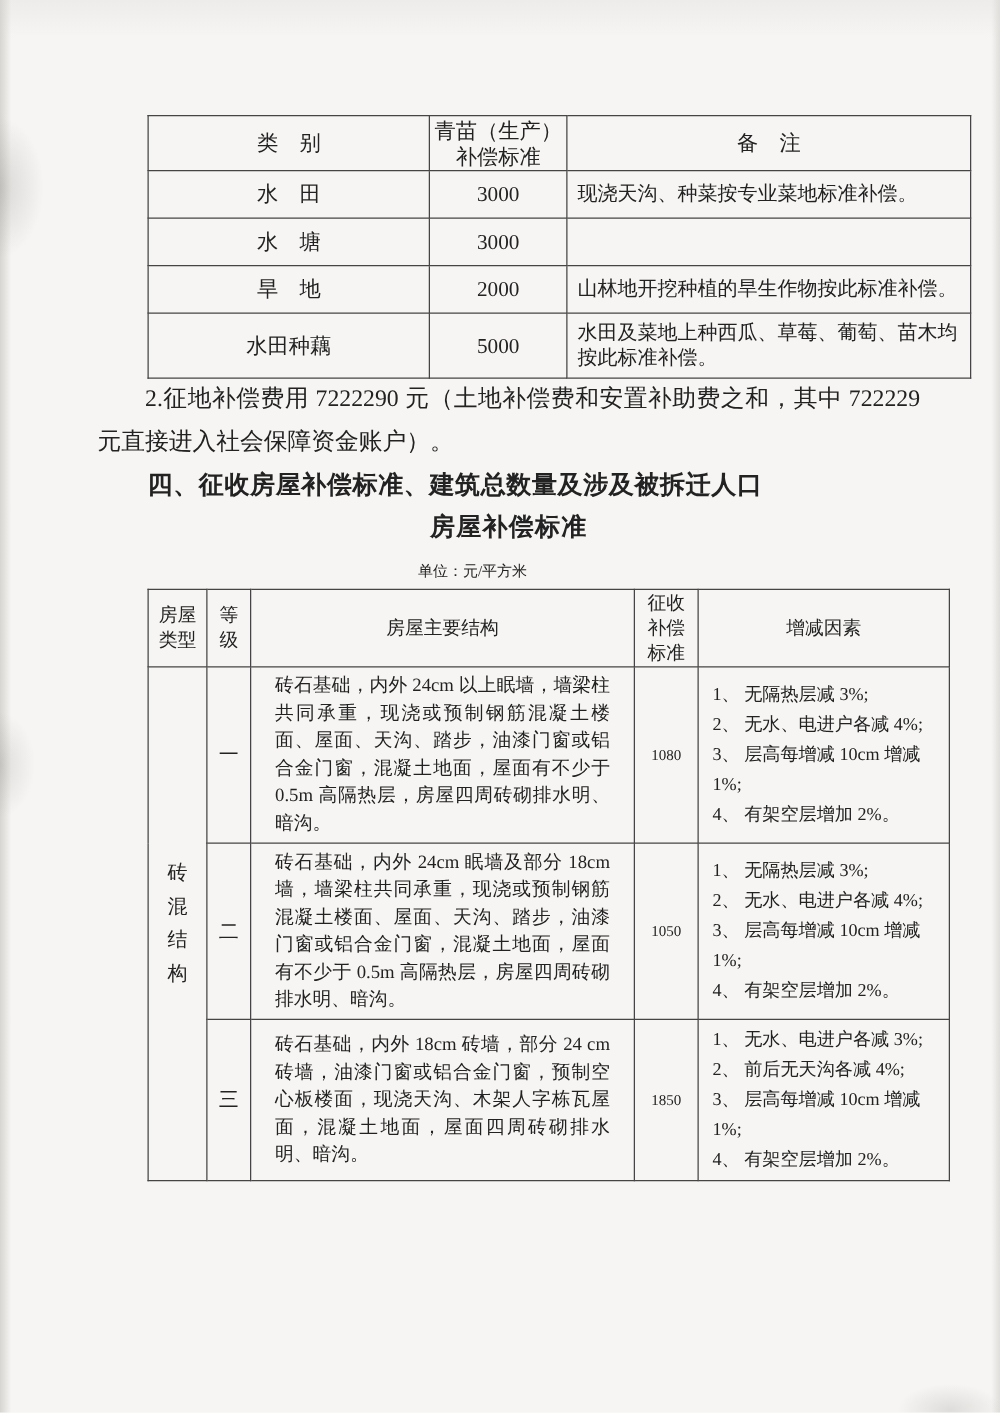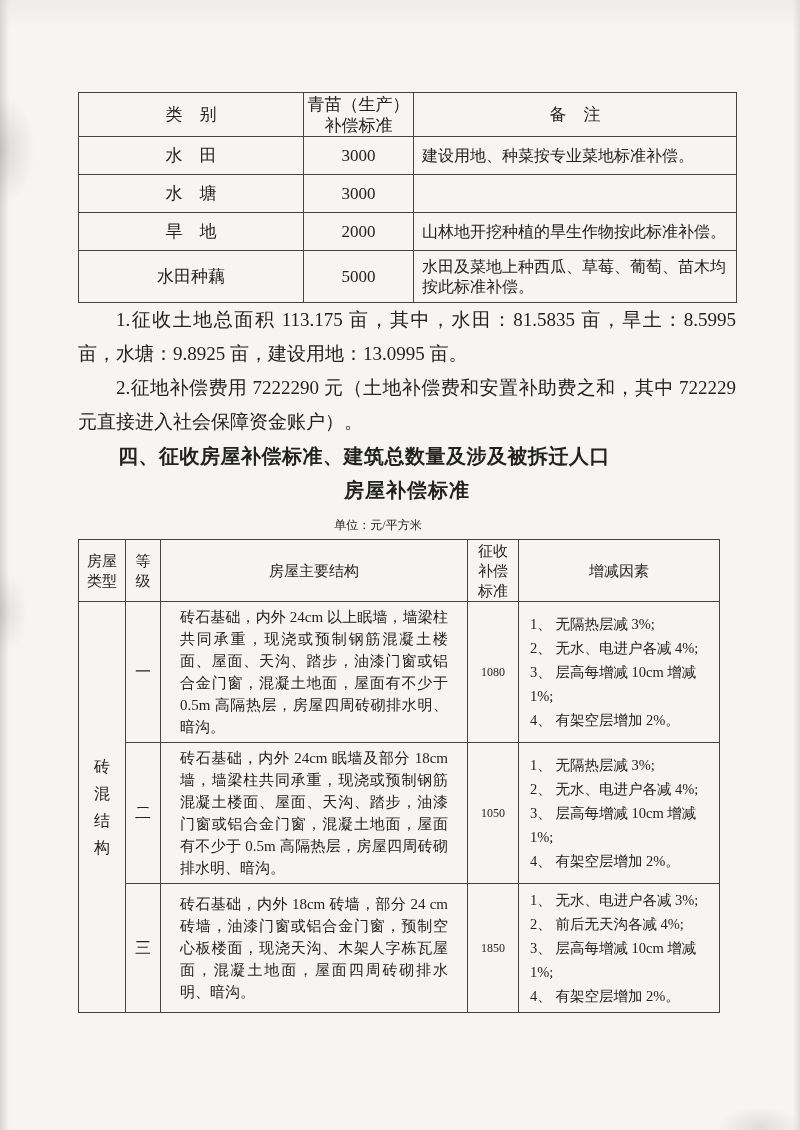--- a/index.html
+++ b/index.html
@@ -21,21 +21,21 @@
       linear-gradient(to left, #e0dedb 0px, rgba(224,222,219,0) 7px),
       linear-gradient(to bottom, #edecea 0px, rgba(237,236,234,0) 30px),
       #f6f5f3;
   }
   .content {
     position: absolute;
     left: 78px;
     top: 92px;
     width: 658px;
   }
-  table { border-collapse: collapse; table-layout: fixed; }
+  table { border-collapse: collapse; table-layout: fixed; margin-left: 40px; }
   th, td { border: 1.5px solid #454545; font-weight: normal; overflow: hidden; }
 
   
   .t1 { width: 658px; }
   .t1 .c-cat  { width: 225px; }
   .t1 .c-std  { width: 110px; }
   .t1 .c-rem  { width: 323px; }
   .t1 th, .t1 td { font-size: 17px; }
   .t1 .hdr-row { height: 44px; }
   .t1 .cell-center { text-align: center; vertical-align: middle; }
@@ -116,41 +116,40 @@
       <tbody>
           <tr class="hdr-row">
         <th class="cell-center">类　别</th>
         <th class="cell-center multiline">青苗（生产）
 补偿标准</th>
         <th class="cell-center">备　注</th>
       </tr>
       <tr class="row">
         <td class="cell-center">水　田</td>
         <td class="cell-center">3000</td>
-        <td class="remark">建设用地、种菜按专业菜地标准补偿。</td>
+        <td class="remark">现浇天沟、种菜按专业菜地标准补偿。</td>
       </tr>
       <tr class="row">
         <td class="cell-center">水　塘</td>
         <td class="cell-center">3000</td>
         <td class="remark"></td>
       </tr>
       <tr class="row">
         <td class="cell-center">旱　地</td>
         <td class="cell-center">2000</td>
         <td class="remark">山林地开挖种植的旱生作物按此标准补偿。</td>
       </tr>
       <tr class="row-last">
         <td class="cell-center">水田种藕</td>
         <td class="cell-center">5000</td>
         <td class="remark">水田及菜地上种西瓜、草莓、葡萄、苗木均按此标准补偿。</td>
       </tr>
     </tbody>
       </table>
 
-    <p class="body-para">1.征收土地总面积 113.175 亩，其中，水田：81.5835 亩，旱土：8.5995 亩，水塘：9.8925 亩，建设用地：13.0995 亩。</p>
     <p class="body-para">2.征地补偿费用 7222290 元（土地补偿费和安置补助费之和，其中 722229 元直接进入社会保障资金账户）。</p>
 
     <div class="sec-heading" style="margin-top:0;">四、征收房屋补偿标准、建筑总数量及涉及被拆迁人口</div>
     <div class="subtitle">房屋补偿标准</div>
     <div class="unit-label">单位：元/平方米</div>
 
     <table class="t2">
       <colgroup>
           <col class="c-type">
           <col class="c-grade">

